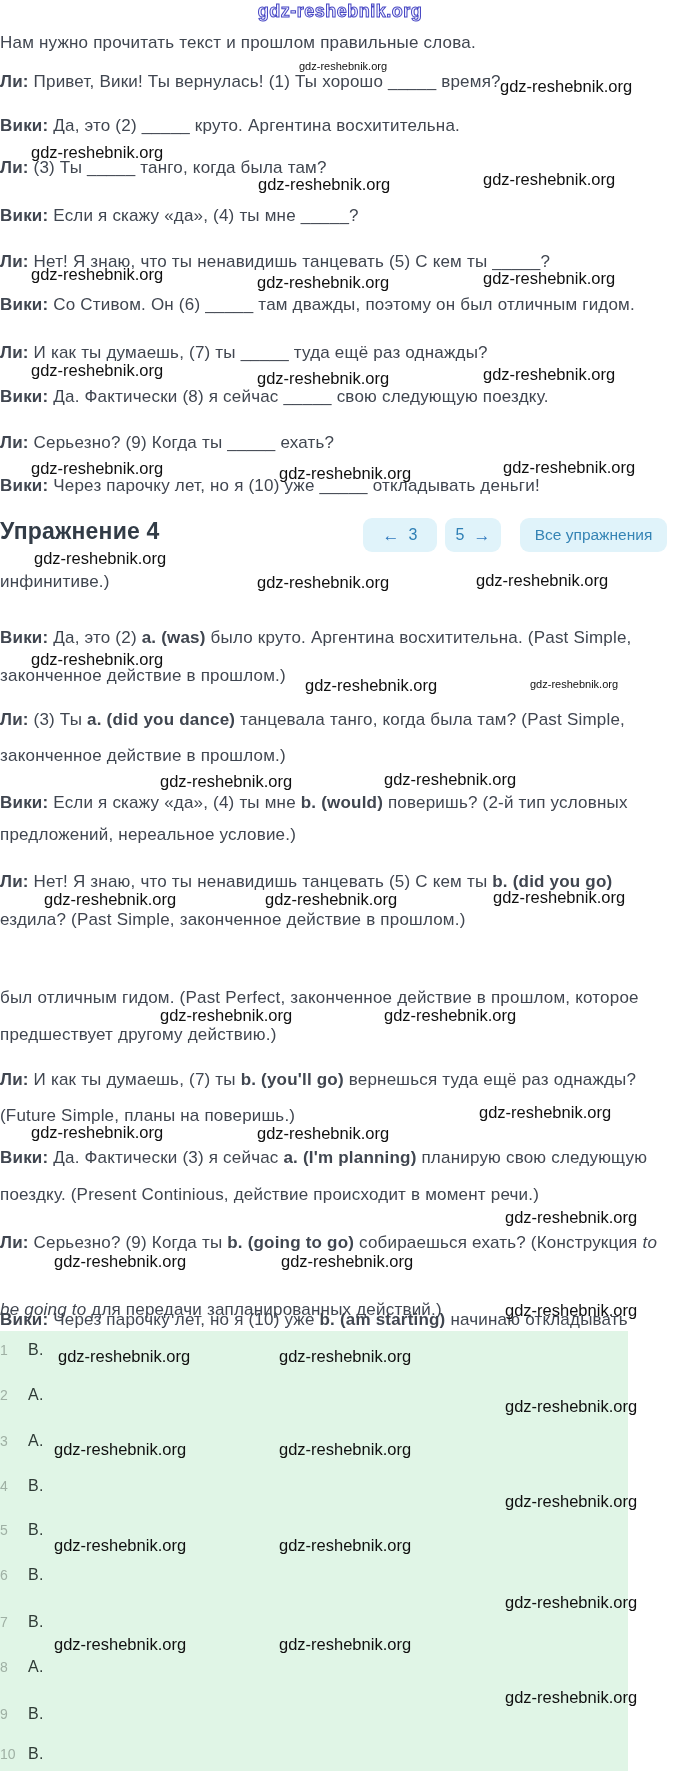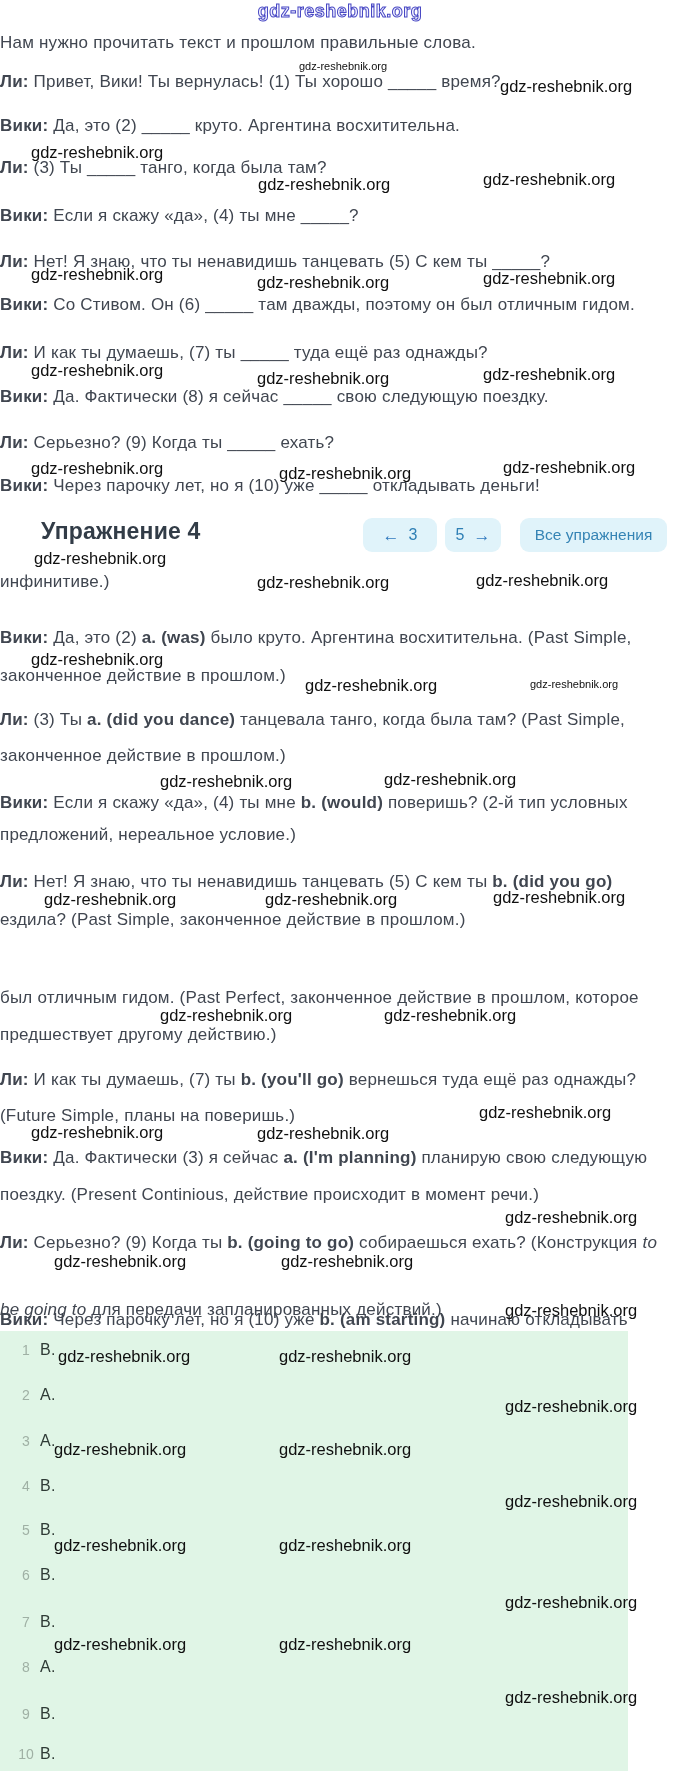--- a/index.html
+++ b/index.html
@@ -23,39 +23,39 @@
   .wm-top{
     position:absolute;left:0;top:1px;width:680px;text-align:center;
     font-size:18px;font-weight:bold;letter-spacing:.5px;color:#7a7ad8;
   }
   @supports (-webkit-text-stroke: 1px #000){
     .wm-top{color:#f0f0ff;-webkit-text-stroke:1px #4848c4;}
   }
   
   .ex-title{
     position:absolute;left:0;top:518px;margin:0;
-    font-size:23px;font-weight:bold;color:#323c47;letter-spacing:.2px;padding-left:41px;
+    font-size:23px;font-weight:bold;color:#323c47;letter-spacing:.2px;
   }
   .btn{
     position:absolute;top:518px;height:34px;border-radius:9px;
     background:#e0f3fa;color:#2e7fb5;font-size:16px;
     display:flex;align-items:center;justify-content:center;gap:9px;
     cursor:pointer;box-sizing:border-box;
   }
   .btn .arr{font-size:17px;color:#3079be;line-height:1;}
   .btn-prev{left:363px;width:74px;}
   .btn-next{left:445px;width:56px;}
   .btn-all{left:520px;width:147px;font-size:15.5px;color:#3584b5;}
   
   .ans-panel{
     position:absolute;left:0;top:1331px;width:628px;height:440px;
     background:#e0f5e6;
   }
   .ans-row{
-    position:absolute;left:0;padding-left:12px;white-space:nowrap;text-align:center;
+    position:absolute;left:0;padding-left:0;white-space:nowrap;
   }
   .ans-row .num{
     display:inline-block;width:28px;font-size:14px;color:#9fb0a4;
   }
   .ans-row .let{
     font-size:16px;color:#2f3b36;font-weight:normal;letter-spacing:.3px;
   }
 </style>
 </head>
 <body>

